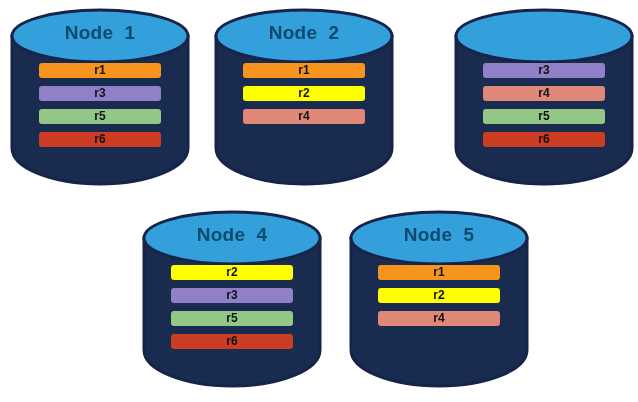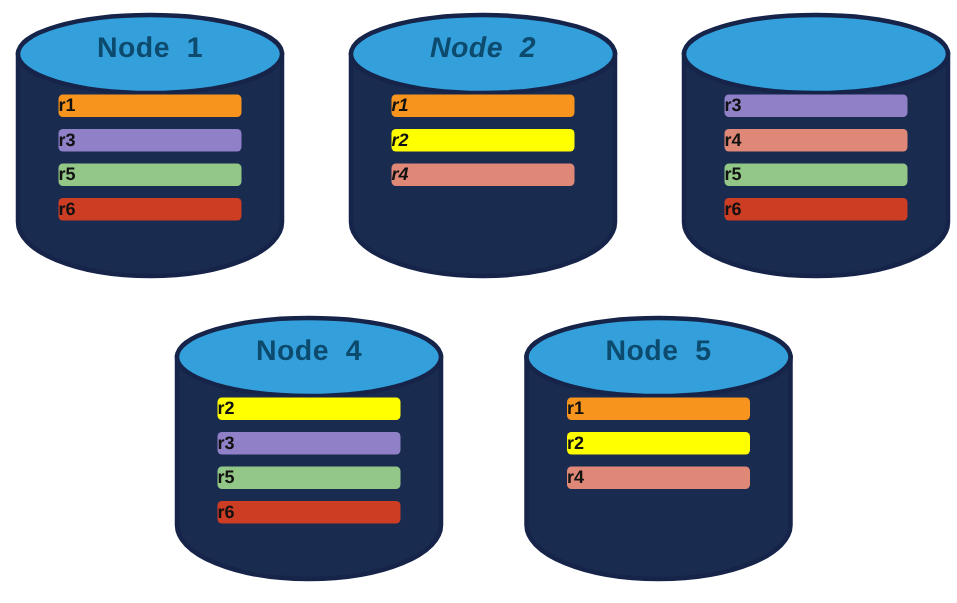--- a/index.html
+++ b/index.html
@@ -61,21 +61,21 @@
   }
 
   .record-bar {
     height: 15px;
     margin-bottom: 8px;
     border-radius: 3px;
     color: #111111;
     font-size: 12px;
     font-weight: bold;
     line-height: 15px;
-    text-align: left;
+    text-align: center;
     font-family: "Liberation Sans", sans-serif;
     box-sizing: border-box;
   }
 </style>
 </head>
 <body>
 
 <div id="stage">
     <div class="node" style="left: 8px; top: 6px;">
       <svg class="cyl-svg" viewBox="0 0 184 184">
@@ -83,21 +83,21 @@
         <ellipse cx="92" cy="30" rx="88" ry="26" fill="#33A0DC" stroke="#16244A" stroke-width="3"></ellipse>
       </svg>
       <div class="node-title">Node  1</div>
       <div class="records">
         <div class="record-bar" style="background: rgb(247, 148, 29);">r1</div>
         <div class="record-bar" style="background: rgb(144, 128, 200);">r3</div>
         <div class="record-bar" style="background: rgb(146, 199, 135);">r5</div>
         <div class="record-bar" style="background: rgb(204, 61, 36);">r6</div>
       </div>
     </div>
-    <div class="node" style="left: 230px; top: 6px; font-style: italic;">
+    <div class="node" style="left: 212px; top: 6px;">
       <svg class="cyl-svg" viewBox="0 0 184 184">
         <path d="M 4 30 L 4 142 A 88 36 0 0 0 180 142 L 180 30 Z" fill="#1A2B50" stroke="#16244A" stroke-width="3"></path>
         <ellipse cx="92" cy="30" rx="88" ry="26" fill="#33A0DC" stroke="#16244A" stroke-width="3"></ellipse>
       </svg>
       <div class="node-title">Node  2</div>
       <div class="records">
         <div class="record-bar" style="background: rgb(247, 148, 29);">r1</div>
         <div class="record-bar" style="background: rgb(255, 255, 0);">r2</div>
         <div class="record-bar" style="background: rgb(224, 136, 119);">r4</div>
       </div>
@@ -107,21 +107,21 @@
         <path d="M 4 30 L 4 142 A 88 36 0 0 0 180 142 L 180 30 Z" fill="#1A2B50" stroke="#16244A" stroke-width="3"></path>
         <ellipse cx="92" cy="30" rx="88" ry="26" fill="#33A0DC" stroke="#16244A" stroke-width="3"></ellipse>
       </svg>
       <div class="records">
         <div class="record-bar" style="background: rgb(144, 128, 200);">r3</div>
         <div class="record-bar" style="background: rgb(224, 136, 119);">r4</div>
         <div class="record-bar" style="background: rgb(146, 199, 135);">r5</div>
         <div class="record-bar" style="background: rgb(204, 61, 36);">r6</div>
       </div>
     </div>
-    <div class="node" style="left: 114px; top: 208px;">
+    <div class="node" style="left: 140px; top: 208px;">
       <svg class="cyl-svg" viewBox="0 0 184 184">
         <path d="M 4 30 L 4 142 A 88 36 0 0 0 180 142 L 180 30 Z" fill="#1A2B50" stroke="#16244A" stroke-width="3"></path>
         <ellipse cx="92" cy="30" rx="88" ry="26" fill="#33A0DC" stroke="#16244A" stroke-width="3"></ellipse>
       </svg>
       <div class="node-title">Node  4</div>
       <div class="records">
         <div class="record-bar" style="background: rgb(255, 255, 0);">r2</div>
         <div class="record-bar" style="background: rgb(144, 128, 200);">r3</div>
         <div class="record-bar" style="background: rgb(146, 199, 135);">r5</div>
         <div class="record-bar" style="background: rgb(204, 61, 36);">r6</div>

